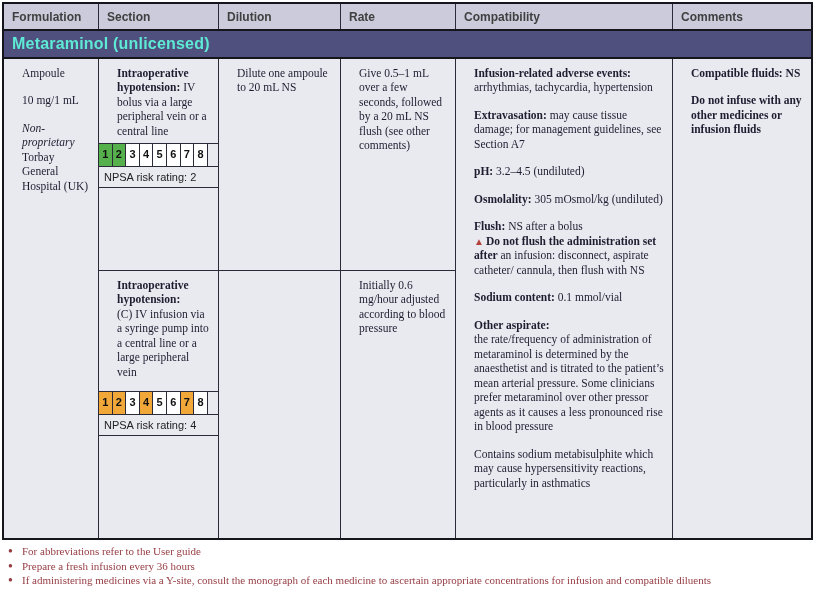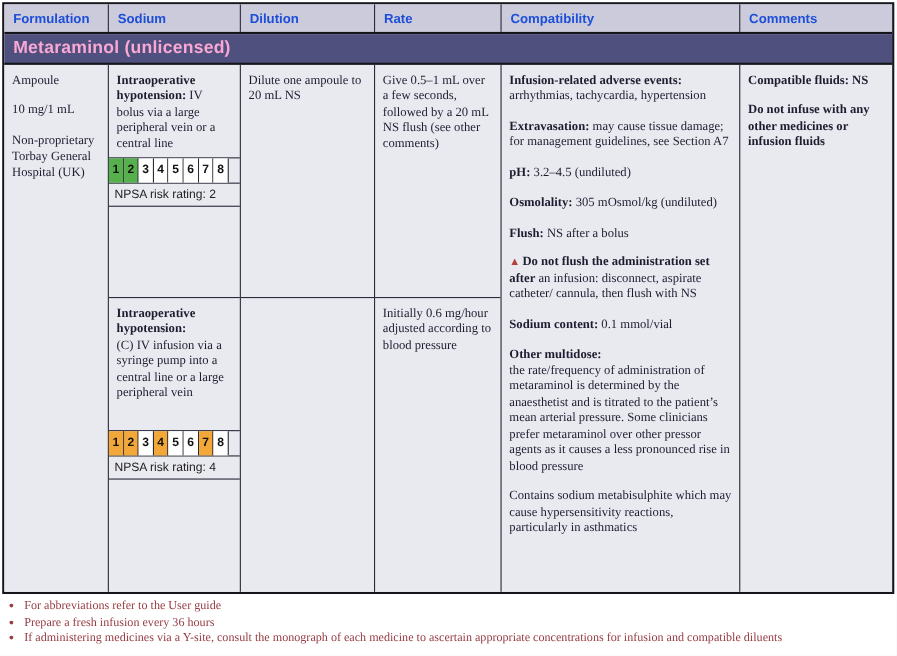--- a/index.html
+++ b/index.html
@@ -32,49 +32,49 @@
     grid-template-columns:94px 120px 122px 115px 217px 1fr;
     background:var(--header-bg);
     border-bottom:2px solid var(--outer);
     height:27px;
   }
   .header-cell{
     font-family:"Liberation Sans", sans-serif;
     font-weight:bold;font-size:12px;
     padding:6px 0 0 8px;
     border-left:1px solid var(--line);
-    color:#1d4ed8;
+    color:#404040;
   }
   .header-cell:first-child{border-left:none;}
   
   .title-bar{
     background:var(--title-bg);
     border-bottom:2px solid var(--outer);
     height:28px;
     display:flex;align-items:center;
   }
   .title-bar .drug{
-    color:#f9a8d4;
+    color:#5eead4;
     font-family:"Liberation Sans", sans-serif;
     font-weight:bold;font-size:16px;
     padding-left:8px;
     letter-spacing:.2px;
     text-align:center;
   }
   
   .body{
     display:grid;
     grid-template-columns:94px 120px 122px 115px 217px 1fr;
     background:var(--cell-bg);
     height:479px;
     font-size:11.5px;line-height:1.26;
   }
   .col{border-left:1px solid var(--line);display:flex;flex-direction:column;}
   .col:first-child{border-left:none;}
-  .cell-pad{padding:7px 7px 7px 7px;}
+  .cell-pad{padding:7px 7px 7px 18px;}
   .subcell-1{height:212px;border-bottom:1px solid var(--line);position:relative;}
   .subcell-2{flex:1;position:relative;}
   b,.b{font-weight:bold;}
   .gap{height:13px;}
   
   .npsa{position:absolute;left:0;right:0;}
   .npsa-boxes{
     display:flex;
     border-top:1px solid var(--line);
     border-bottom:1px solid var(--line);
@@ -91,21 +91,21 @@
   .npsa-label{
     border-bottom:1px solid var(--line);
     font-family:"Liberation Sans", sans-serif;
     font-size:11px;
     height:21px;line-height:20px;
     padding-left:5px;color:#222;
   }
   
   .para{margin-bottom:13px;}
   .para:last-child{margin-bottom:0;}
-  .para.tight{margin-bottom:12px;}
+  .para.tight{margin-bottom:0;}
   .block-label{display:block;}
   .warning-tri{
     color:var(--warn-red);
     font-size:10px;
     margin-right:2px;
   }
   
   .footnotes{
     margin:5px 0 0 8px;
     list-style:none;
@@ -125,40 +125,40 @@
     font-size:8px;
   }
 </style>
 </head>
 <body>
 
 <div class="table">
 
   <div class="header-row">
     <div class="header-cell">Formulation</div>
-    <div class="header-cell">Sodium</div>
+    <div class="header-cell">Section</div>
     <div class="header-cell">Dilution</div>
     <div class="header-cell">Rate</div>
     <div class="header-cell">Compatibility</div>
     <div class="header-cell">Comments</div>
   </div>
 
   <div class="title-bar">
     <span class="drug">Metaraminol (unlicensed)</span>
   </div>
 
   <div class="body">
 
     <div class="col">
       <div class="cell-pad">
         <div>Ampoule</div>
         <div class="gap"></div>
         <div>10 mg/1 mL</div>
         <div class="gap"></div>
-        <div style="">Non-proprietary</div>
+        <div style="font-style:italic">Non-proprietary</div>
         <div>Torbay General Hospital (UK)</div>
       </div>
     </div>
 
     <div class="col">
       <div class="subcell-1">
         <div class="cell-pad">
           <b>Intraoperative hypotension:</b>
           <span>IV bolus via a large peripheral vein or a central line</span>
         </div>
@@ -236,21 +236,21 @@
         </div>
         <div class="para">
           <span class="warning-tri">▲</span><b>Do not flush the administration set after</b>
           <span>an infusion: disconnect, aspirate catheter/ cannula, then flush with NS</span>
         </div>
         <div class="para">
           <b>Sodium content:</b>
           <span>0.1 mmol/vial</span>
         </div>
         <div class="para">
-          <b class="block-label">Other multidose:</b>
+          <b class="block-label">Other aspirate:</b>
           <span>the rate/frequency of administration of metaraminol is determined by the anaesthetist and is titrated to the patient’s mean arterial pressure. Some clinicians prefer metaraminol over other pressor agents as it causes a less pronounced rise in blood pressure</span>
         </div>
         <div class="para">Contains sodium metabisulphite which may cause hypersensitivity reactions, particularly in asthmatics</div>
       </div>
     </div>
 
     <div class="col">
       <div class="cell-pad">
         <div class="para">
           <b>Compatible fluids:</b>

